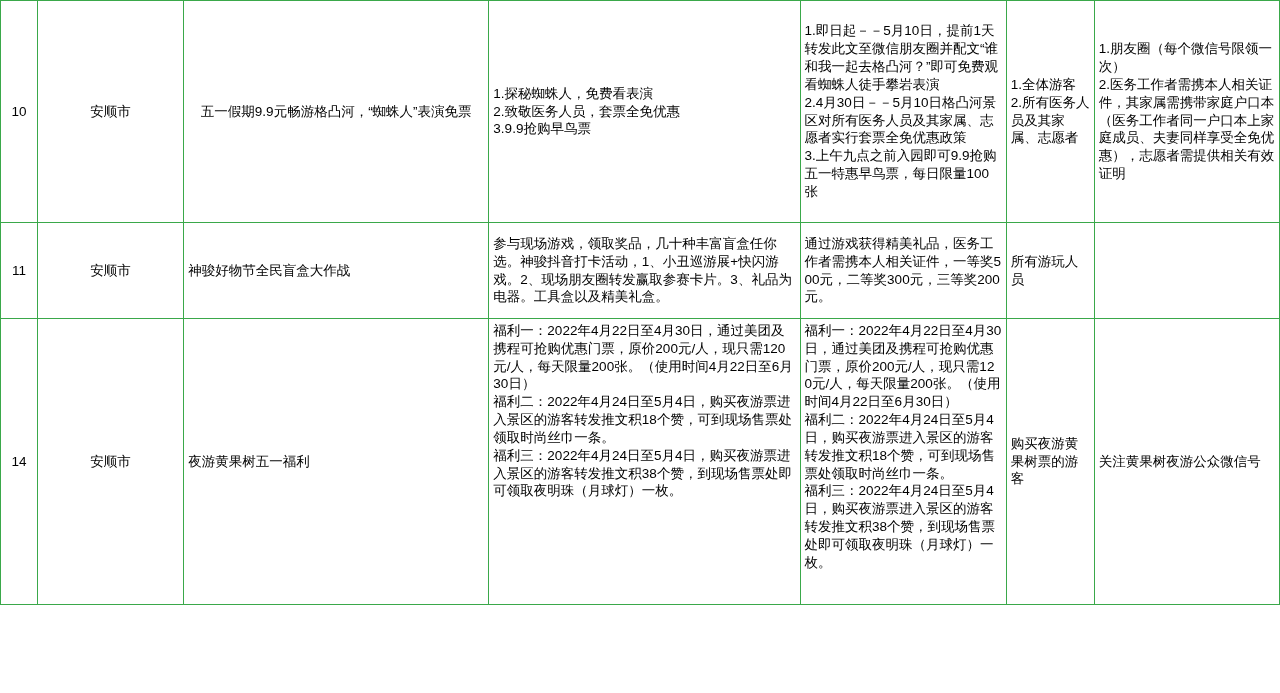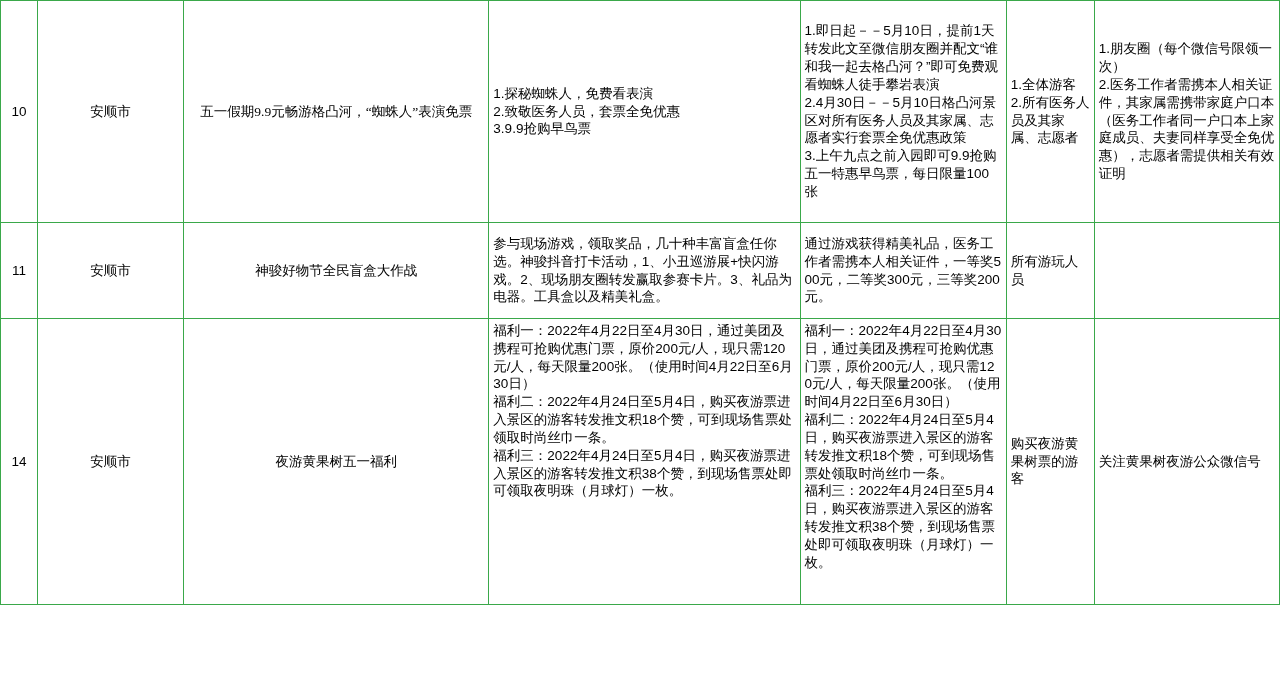--- a/index.html
+++ b/index.html
@@ -35,22 +35,21 @@
   col.c-name  { width: 305px; }
   col.c-desc  { width: 311px; }
   col.c-detail{ width: 206px; }
   col.c-who   { width: 88px; }
   col.c-note  { width: 185px; }
 
   td.num, td.city {
     text-align: center;
   }
   td.name {
-    text-align: center;
-    font-family: Liberation Serif, serif;
+    text-align: left;
   }
   td.desc, td.detail {
     text-align: left;
   }
   td.who, td.note {
     text-align: left;
   }
   .center-txt { text-align: center; }
   .justify-txt { text-align: justify; text-align-last: center; }
   .lines {

